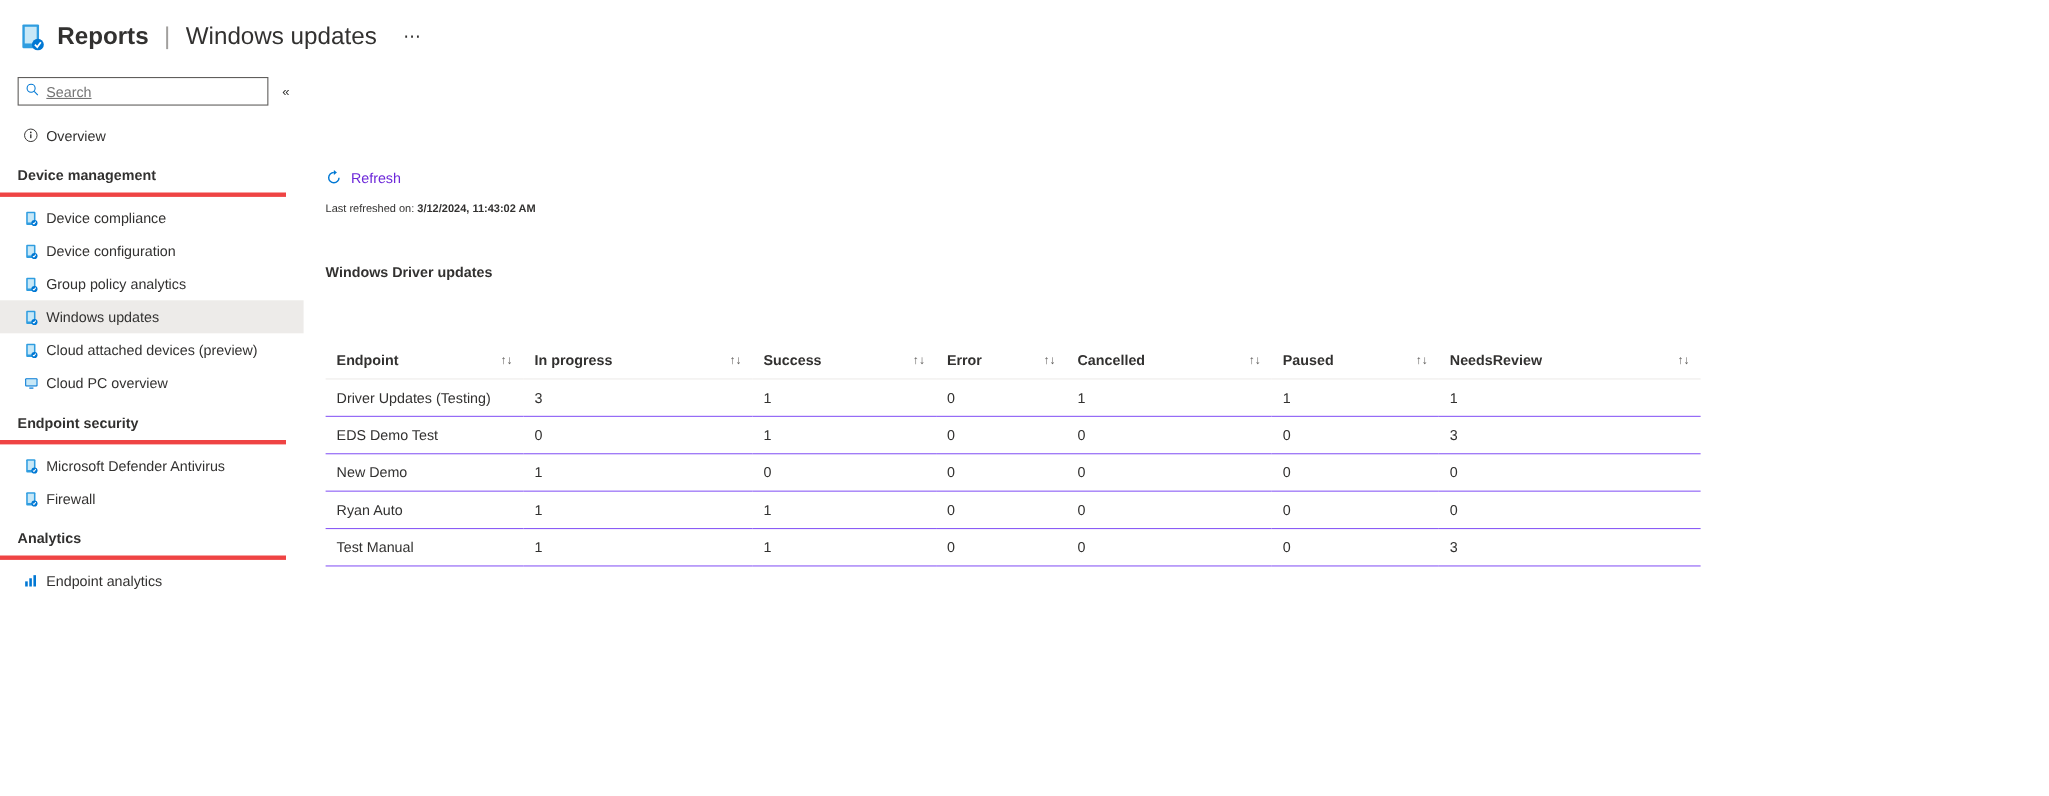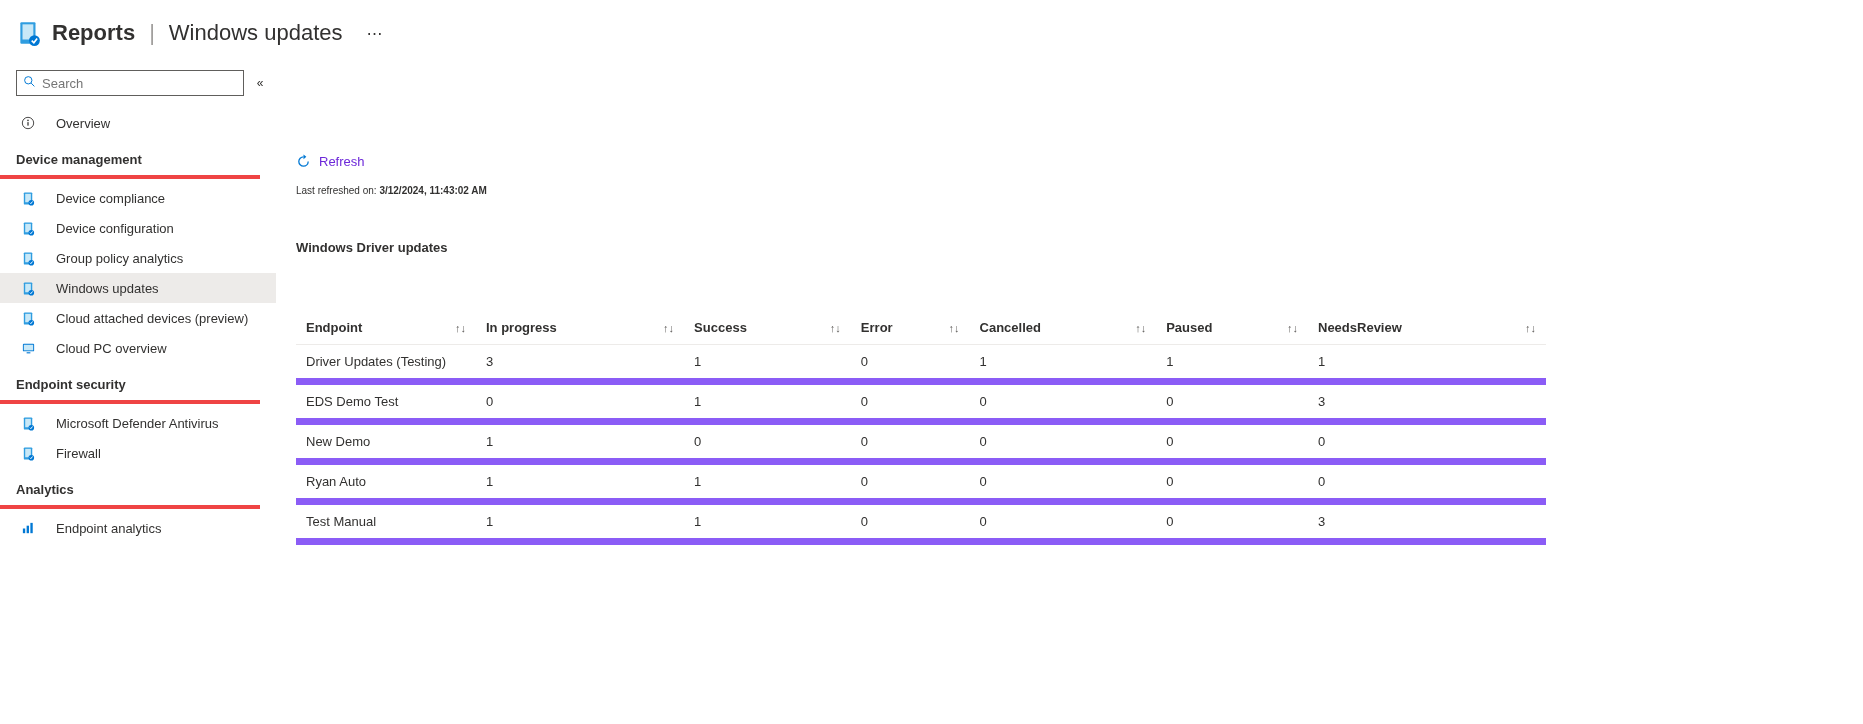--- a/index.html
+++ b/index.html
@@ -59,29 +59,30 @@
     border: 1px solid #605e5c;
     height: 26px;
     padding: 0 6px;
     background: #fff;
   }
   .search-wrap input {
     border: none;
     outline: none;
     flex: 1;
     font-size: 13px;
-    color: #1d4ed8;
+    color: #737373;
     background: transparent;
     padding-left: 6px;
+    text-decoration: underline;
   }
   .collapse-btn { width: 20px; text-align: center; color: #323130; cursor: pointer; font-size: 12px; }
   .nav-item {
     display: flex;
     align-items: center;
-    gap: 20px;
+    gap: 6px;
     padding: 7px 0 7px 20px;
     cursor: pointer;
     font-size: 13px;
   }
   .nav-item.active { background: #edebe9; }
   .nav-item .nicon { width: 16px; height: 16px; display: flex; align-items: center; justify-content: center; }
   .nav-group {
     padding: 14px 0 8px 16px;
     font-weight: 700;
     font-size: 13px;
@@ -105,21 +106,21 @@
   .refresh-btn svg { color: #0078d4; }
   .last-refreshed { margin-top: 12px; font-size: 10px; }
   .last-refreshed .lbl { font-weight: 400; }
   .section-title { margin-top: 44px; font-weight: 600; font-size: 13px; }
   .table-wrap { margin-top: 56px; width: 100%; }
   table { border-collapse: collapse; width: 100%; max-width: 1250px; }
   th, td {
     text-align: left;
     padding: 9px 10px;
     font-size: 13px;
-    border-bottom: 7px solid #8b5cf6;
+    border-bottom: 1px solid #8b5cf6;
     white-space: nowrap;
   }
   th {
     font-weight: 600;
     border-bottom: 1px solid #edebe9;
     position: relative;
     cursor: pointer;
   }
   th .sort {
     position: absolute;

